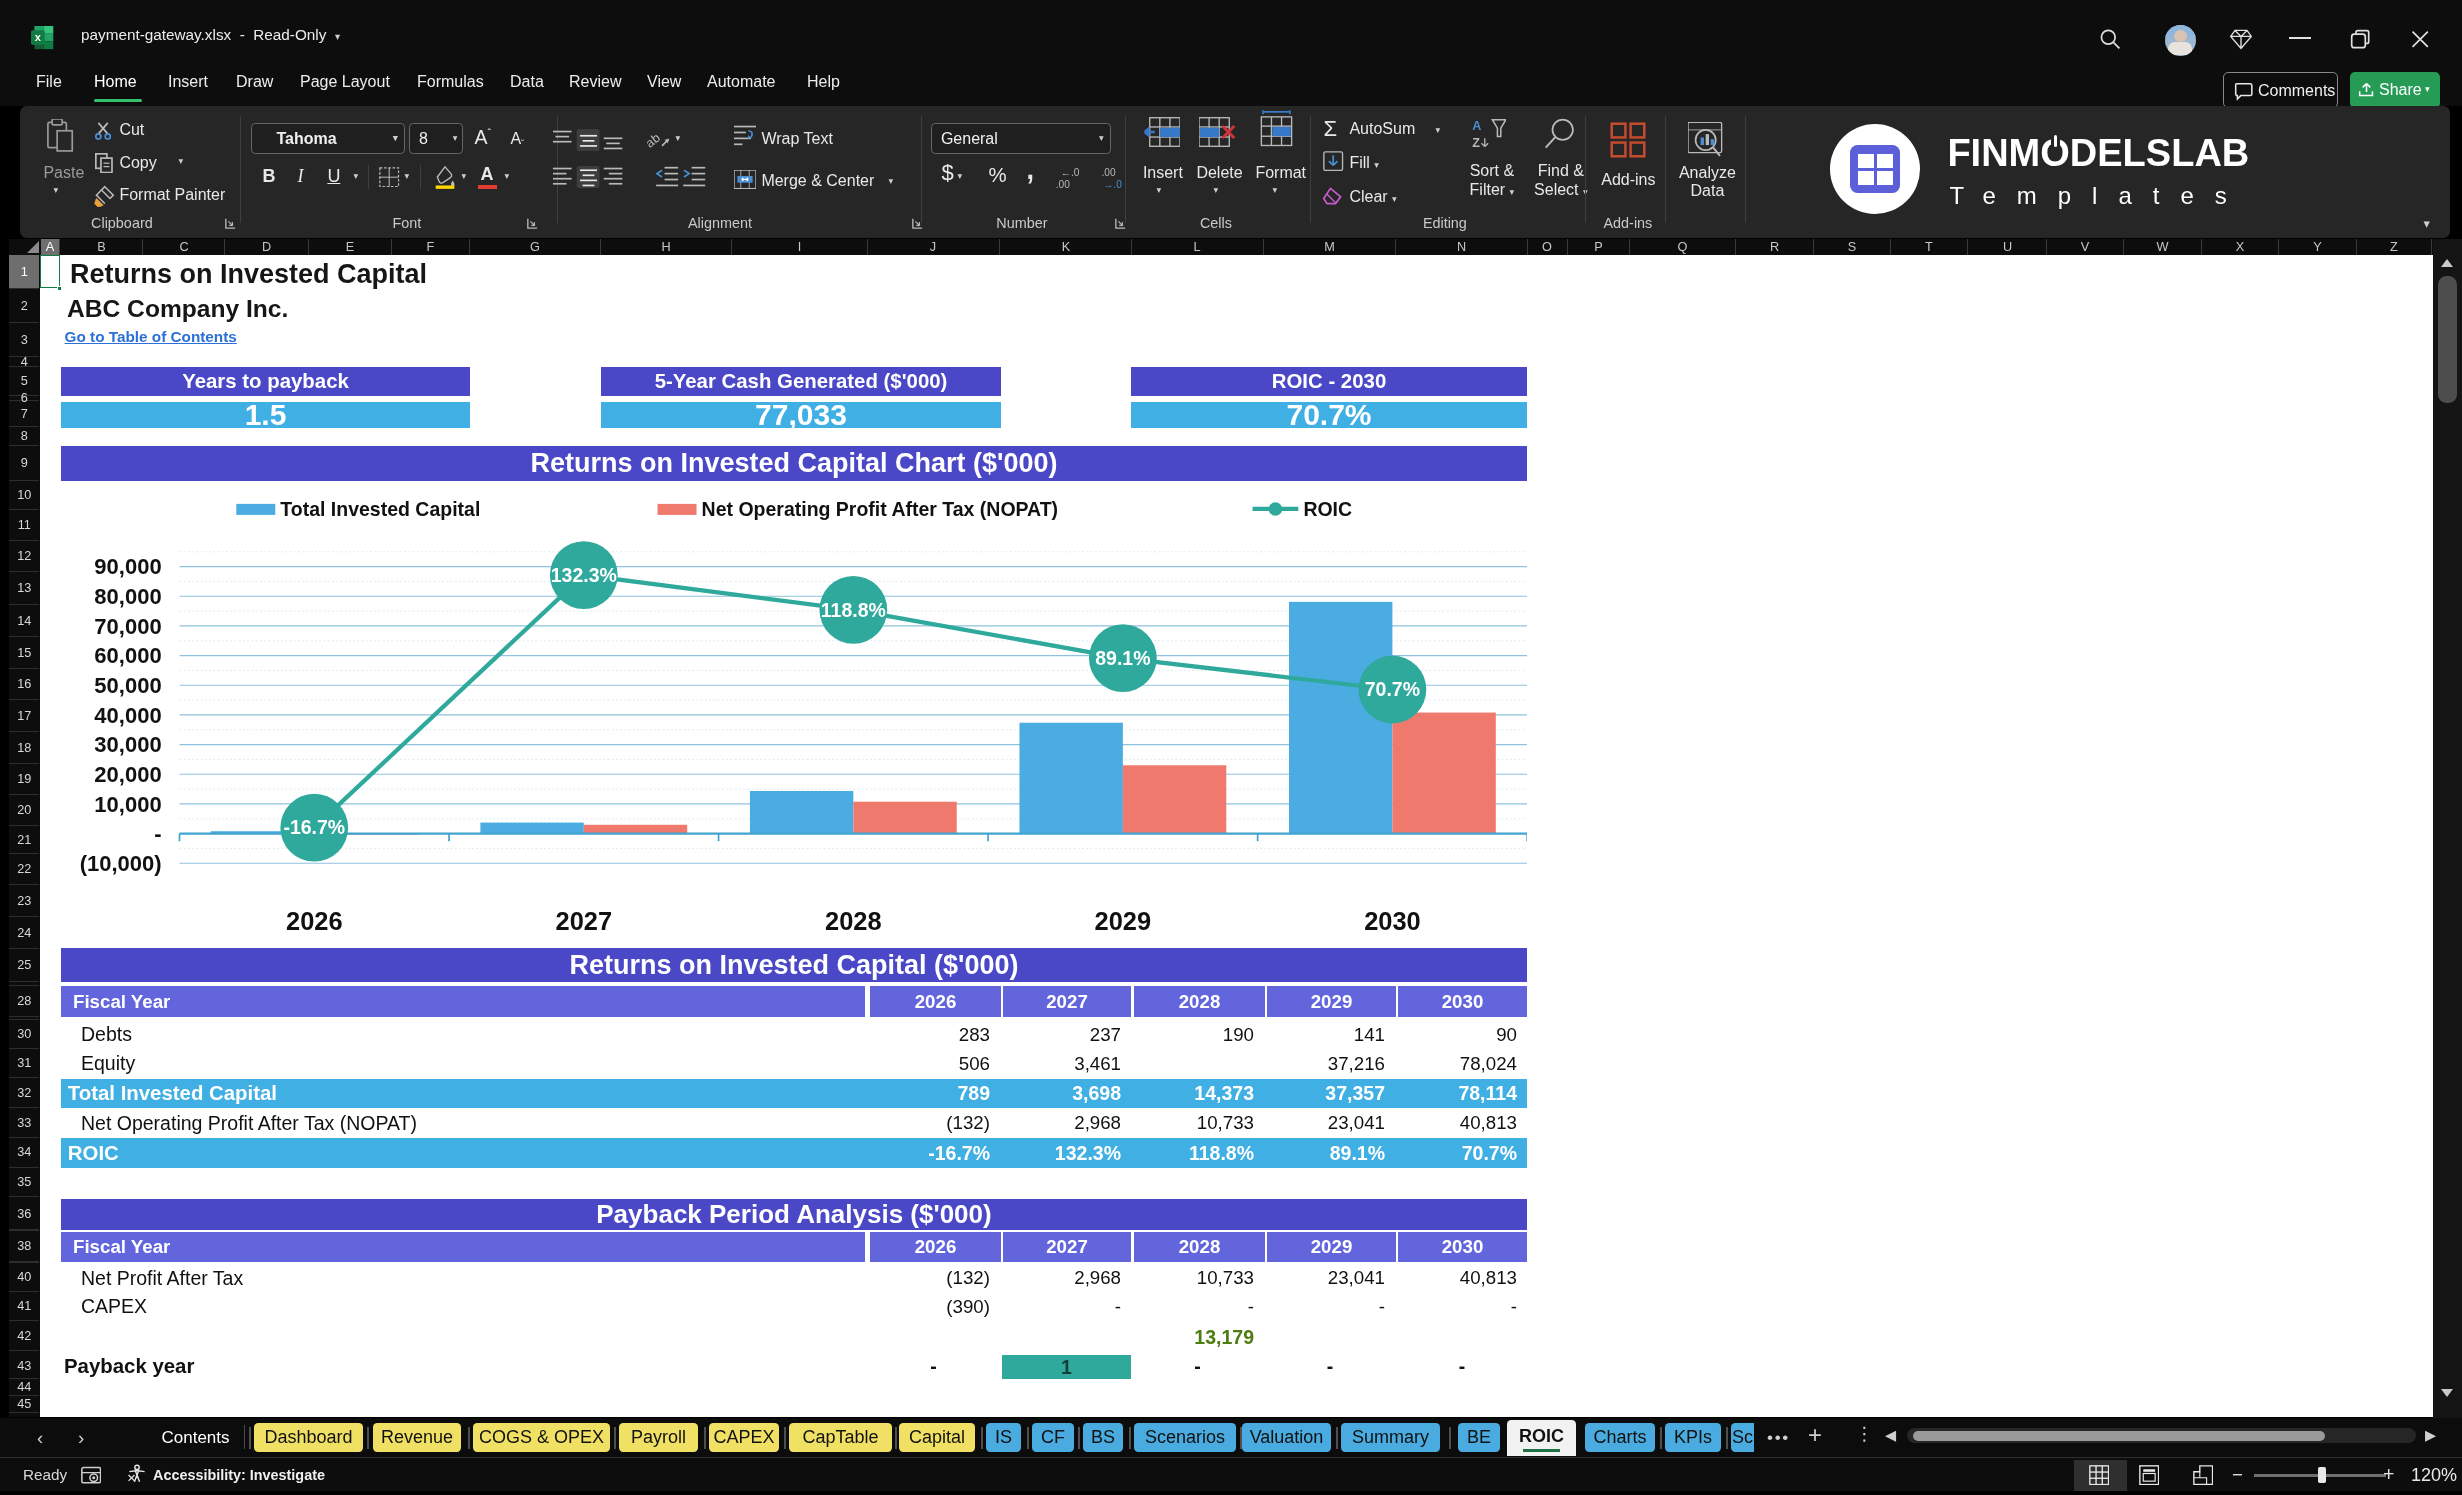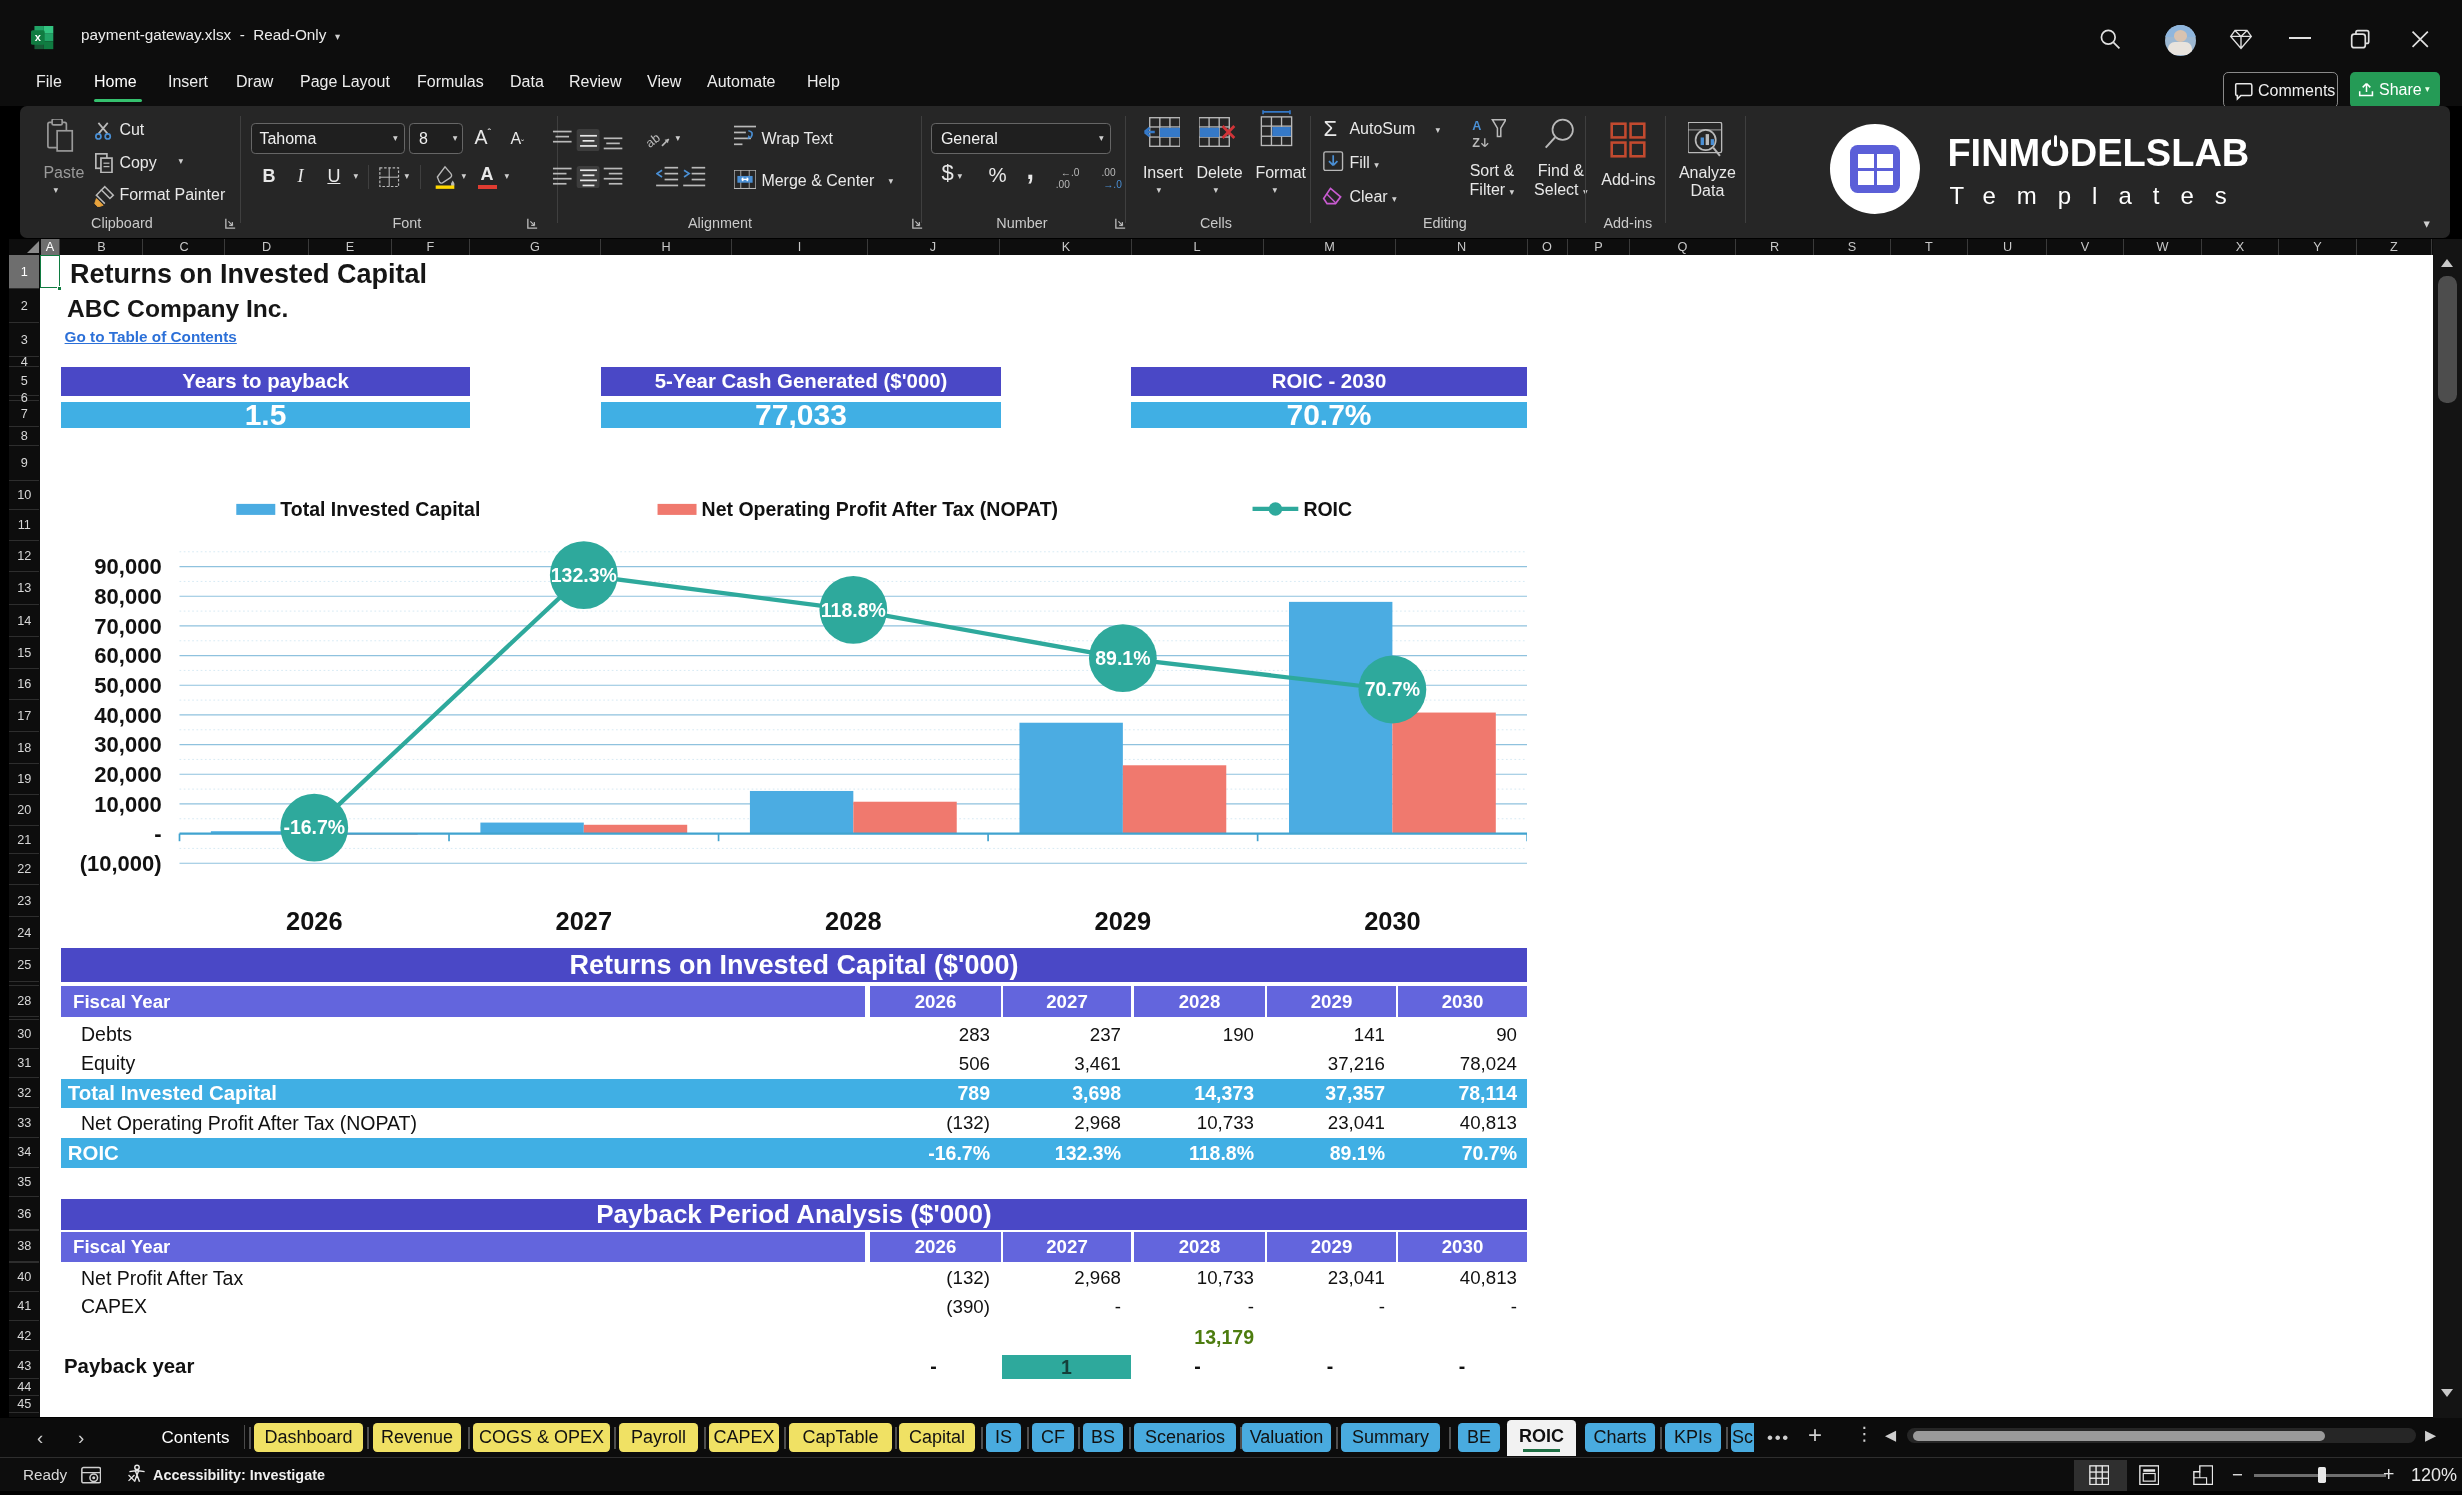--- a/index.html
+++ b/index.html
@@ -125,21 +125,21 @@
       <path d="M4 16 L12 24 L6 26 L2 22 Z" fill="#e8a33d" stroke="#e8a33d"></path>
     </svg>
   <div class="ritem" style="left:99px;top:80px;">Format Painter</div>
   <div class="glabel" style="left:59px;width:85px;">Clipboard</div>
   <svg class="abs" style="left:205px;top:112px" width="11" height="11" viewBox="0 0 13 13">
       <path d="M1 1 L1 12 L12 12" fill="none" stroke="#b9b9b9" stroke-width="1.6"></path>
       <path d="M4 4 L9 9 M9 9 l-4.2 -0.4 M9 9 l-0.4 -4.2" stroke="#b9b9b9" stroke-width="1.4" fill="none"></path>
     </svg>
   <div class="rsep" style="left:220px;"></div>
 
-  <div class="abs" style="left:231px;top:17px;width:154px;height:31px;background:#1f1f1f;border:0.8px solid #666;border-radius:4.2px;color:#f0f0f0;font-size:16px;line-height:29px;padding-left:7px;">Tahoma<span class="abs chev" style="right:6.8px;">▾</span></div>
+  <div class="abs" style="left:231px;top:17px;width:154px;height:31px;background:#1f1f1f;border:0.8px solid #666;border-radius:4.2px;color:#f0f0f0;font-size:16px;line-height:29px;padding-left:24px;font-weight:bold;">Tahoma<span class="abs chev" style="right:6.8px;">▾</span></div>
   <div class="abs" style="left:389px;top:17px;width:54px;height:31px;background:#1f1f1f;border:0.8px solid #666;border-radius:4.2px;color:#f0f0f0;font-size:16px;line-height:29px;padding-left:8.5px;">8<span class="abs chev" style="right:5.1px;">▾</span></div>
   <div class="ritem" style="left:454px;top:20.4px;font-size:19.5px;">A<span style="font-size:11px;vertical-align:6.8px;">ˆ</span></div>
   <div class="ritem" style="left:490px;top:24px;font-size:16px;">A<span style="font-size:9.3px;vertical-align:-1.7px;">ˇ</span></div>
   <div class="ritem" style="left:242px;top:60px;font-size:18px;font-weight:bold;">B</div>
   <div class="ritem" style="left:277px;top:60px;font-size:18px;font-style:italic;font-family:'Liberation Serif',serif;">I</div>
   <div class="ritem" style="left:307px;top:60px;font-size:18px;text-decoration:underline;">U</div>
   <div class="abs chev" style="left:333px;top:64px;">▾</div>
     <div class="abs" style="left:348px;top:59px;width:0.8px;height:24px;background:#3f3f3f;"></div>
   <svg class="abs" style="left:359px;top:61px" width="20.4" height="20.4" viewBox="0 0 24 24">
       <rect x="1" y="1" width="22" height="22" fill="none" stroke="#b9b9b9" stroke-width="1.4" stroke-dasharray="3 2"></rect>
@@ -460,20 +460,21 @@
   <div class="abs" style="left:17px;top:31px;width:5.1px;height:5.1px;background:#107c41;border:0.8px solid #fff;"></div>
   <div class="abs" style="left:30px;top:4.2px;font-size:27px;font-weight:bold;color:#161616;">Returns on Invested Capital</div>
   <div class="abs" style="left:27px;top:40px;font-size:24.6px;font-weight:bold;color:#161616;">ABC Company Inc.</div>
   <div class="abs" style="left:24.6px;top:73px;font-size:15.3px;font-weight:bold;color:#2c70d8;text-decoration:underline;">Go to Table of Contents</div>
   <div class="hdr-indigo" style="left:21px;top:112px;width:409px;height:29px;font-size:20.4px;line-height:29px;">Years to payback</div>
   <div class="row-cyan ctr" style="left:21px;top:147px;width:409px;height:25.5px;font-size:30px;line-height:25.5px;">1.5</div>
   <div class="hdr-indigo" style="left:561px;top:112px;width:400px;height:29px;font-size:20.4px;line-height:29px;">5-Year Cash Generated ($'000)</div>
   <div class="row-cyan ctr" style="left:561px;top:147px;width:400px;height:25.5px;font-size:30px;line-height:25.5px;">77,033</div>
   <div class="hdr-indigo" style="left:1091px;top:112px;width:396px;height:29px;font-size:20.4px;line-height:29px;">ROIC - 2030</div>
   <div class="row-cyan ctr" style="left:1091px;top:147px;width:396px;height:25.5px;font-size:30px;line-height:25.5px;">70.7%</div>
+  <div class="hdr-indigo" style="left:21px;top:191px;width:1466px;height:35px;font-size:27px;line-height:35px;">Returns on Invested Capital Chart ($'000)</div>
   <svg class="abs" style="left:21px;top:226px;" width="1466" height="456" viewBox="0 0 1728 538">
     <rect x="206" y="27" width="46" height="13" fill="#4bace2"></rect>
     <text x="258" y="41" font-size="23" font-weight="bold" fill="#111" font-family="Liberation Sans">Total Invested Capital</text>
     <rect x="703" y="27" width="46" height="13" fill="#f0796e"></rect>
     <text x="755" y="41" font-size="23" font-weight="bold" fill="#111" font-family="Liberation Sans">Net Operating Profit After Tax (NOPAT)</text>
     <line x1="1405" y1="33" x2="1459" y2="33" stroke="#2ea99c" stroke-width="5"></line>
     <circle cx="1432" cy="33" r="8" fill="#2ea99c"></circle>
     <text x="1465" y="41" font-size="23" font-weight="bold" fill="#111" font-family="Liberation Sans">ROIC</text>
     <g stroke="#8fc2de" stroke-width="1.4">
       <line x1="139" y1="101" x2="1729" y2="101"></line>

